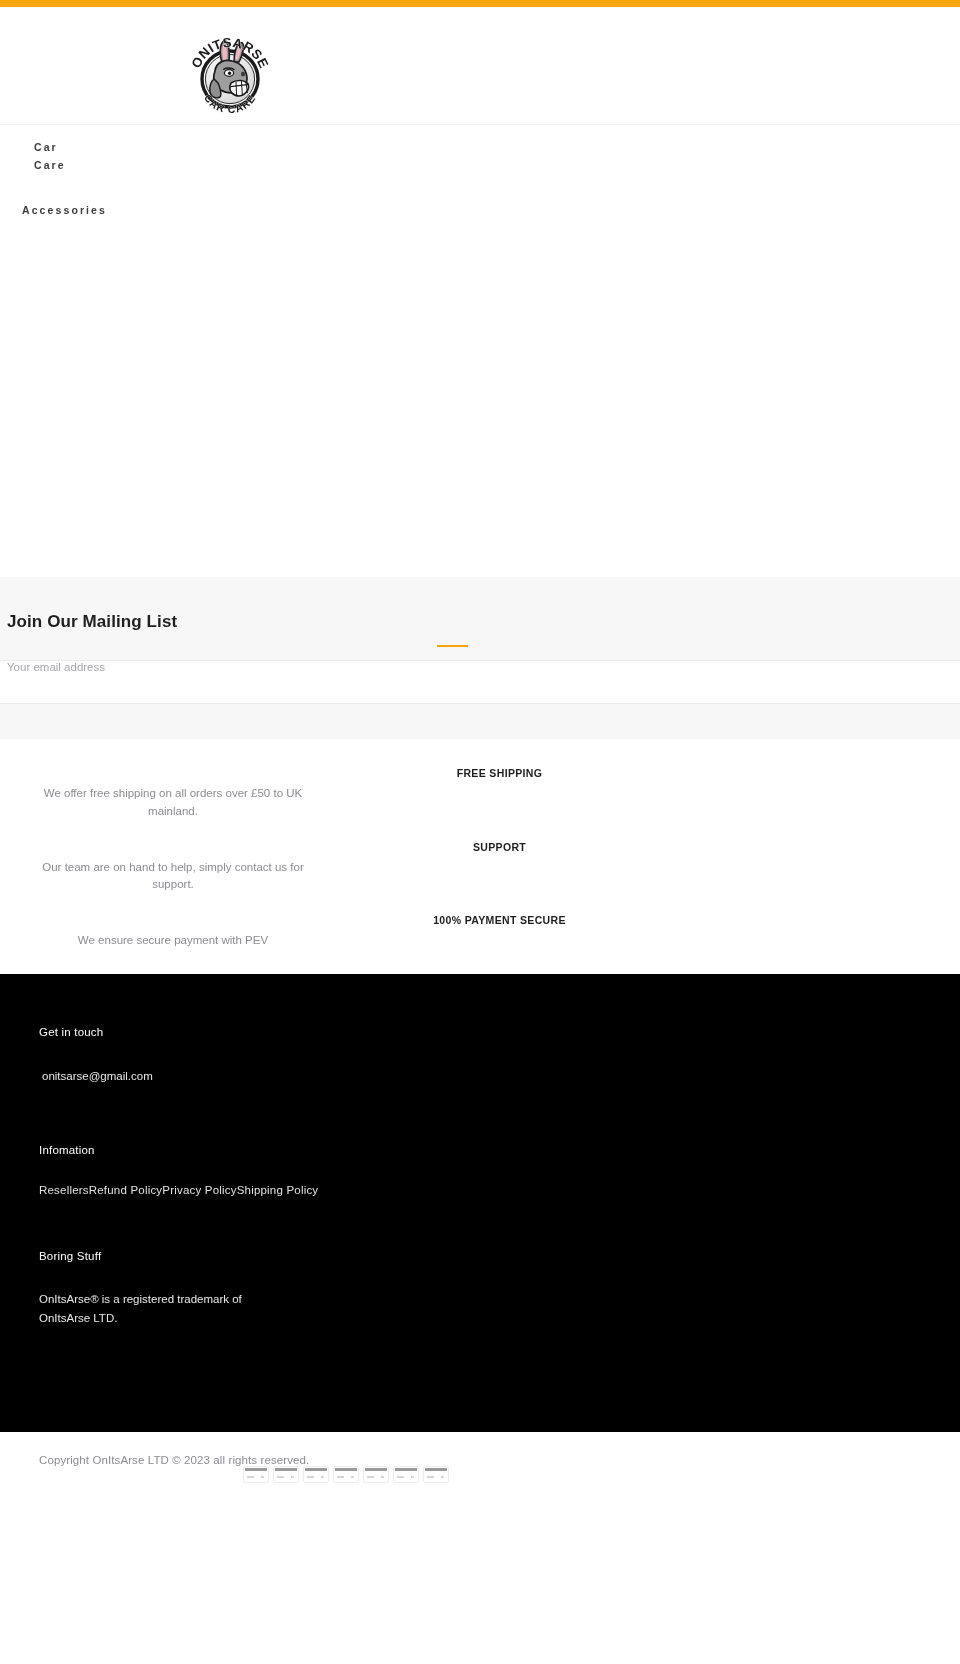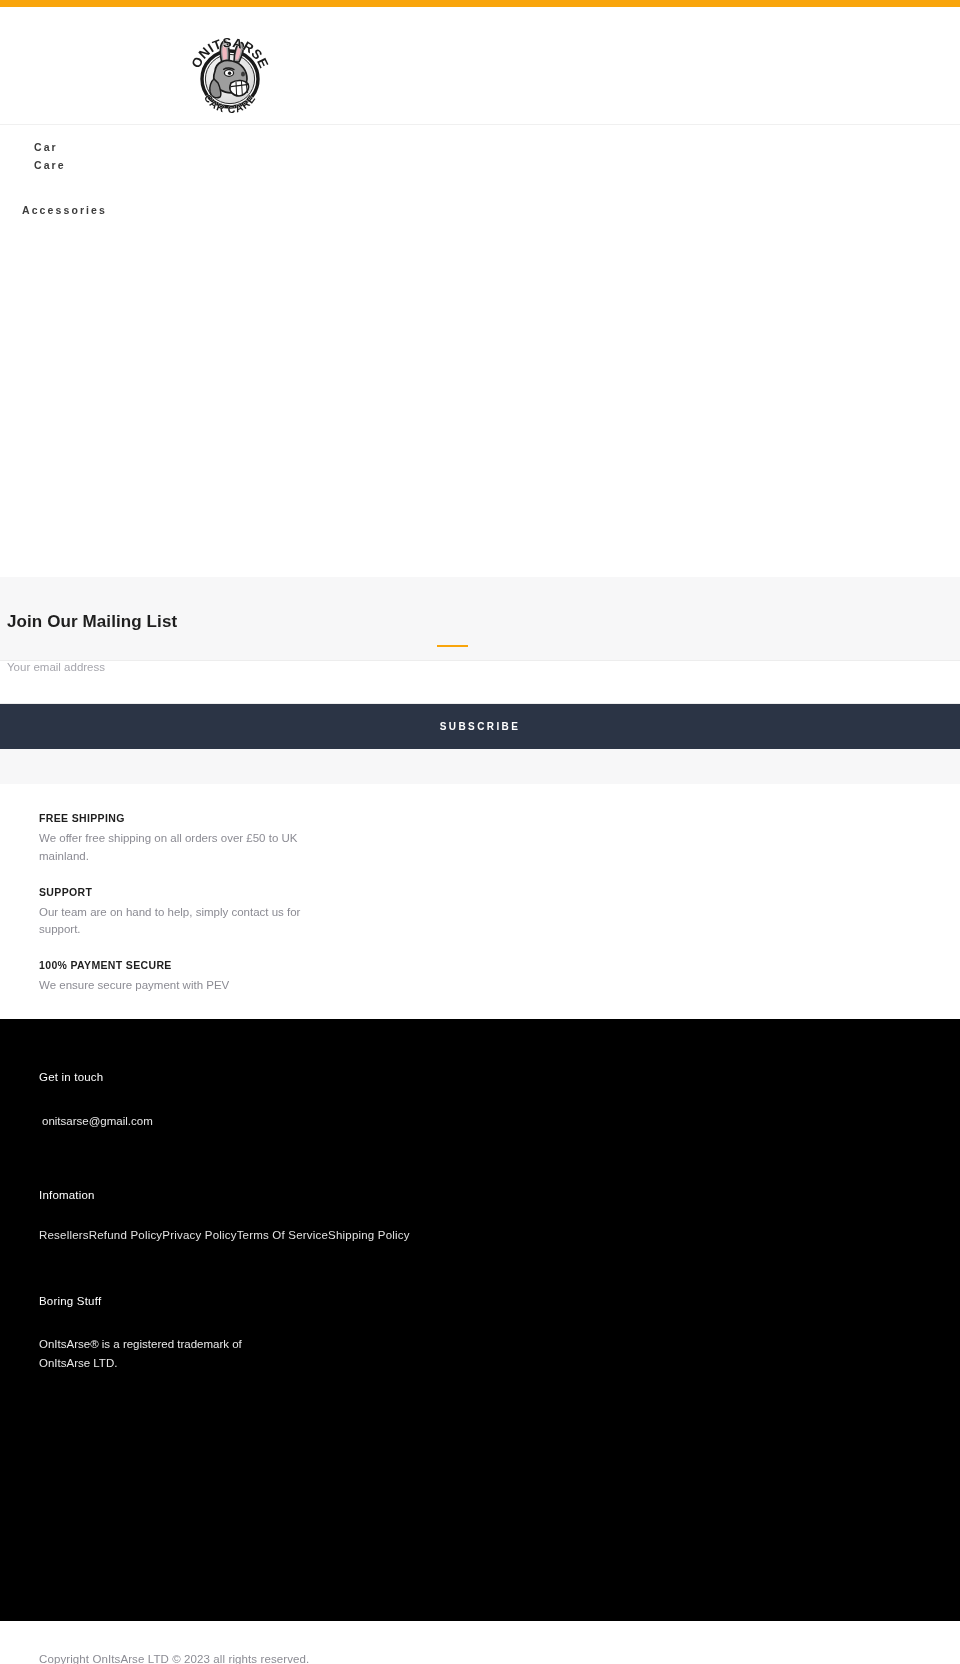--- a/index.html
+++ b/index.html
@@ -110,20 +110,21 @@
     display:flex;
     align-items:center;
     justify-content:center;
   }
   .mail-tail { height:35px; background:#f7f7f8; }
 
   
   .features {
     background:#ffffff;
     padding:28px 0 24px 39px;
+    text-align:center;
   }
   .feature { margin-bottom:20px; }
   .feature:last-child { margin-bottom:0; }
   .feature-title {
     font-size:10.5px;
     font-weight:700;
     color:#1e1e1e;
     letter-spacing:.35px;
     margin-bottom:6px;
   }
@@ -131,21 +132,21 @@
     font-size:11.5px;
     color:#8b8b93;
     line-height:1.55;
     max-width:268px;
   }
 
   
   .footer {
     background:#000000;
     padding:52px 0 0 39px;
-    height:602px;
+    height:458px;
   }
   .f-heading {
     font-size:11.5px;
     color:#ffffff;
     margin-bottom:28px;
     letter-spacing:.2px;
   }
   .f-email {
     font-size:11.5px;
     color:#e8e8e8;
@@ -170,21 +171,20 @@
     line-height:1.62;
     max-width:210px;
   }
 
   
   .copyright {
     background:#ffffff;
     height:104px;
     padding:22px 0 0 39px;
     position:relative;
-    margin-top:10px;
   }
   .copy-text {
     font-size:11.5px;
     color:#8b8b93;
     letter-spacing:.1px;
   }
   .pay-icons {
     position:absolute;
     left:243px; top:1533px;
     display:flex;
@@ -280,21 +280,20 @@
     <a class="nav-item accessories" href="#">Accessories</a>
   </nav>
 
   <section class="mailing">
     <h2>Join Our Mailing List</h2>
     <div class="mail-divider"></div>
   </section>
   <div class="email-field">
     <input type="email" placeholder="Your email address" style="">
   </div>
-  <button class="subscribe-btn">SUBSCRIBE</button>
   <div class="mail-tail"></div>
 
   <section class="features">
     <div class="feature">
       <div class="feature-title">FREE SHIPPING</div>
       <div class="feature-text">We offer free shipping on all orders over £50 to UK mainland.</div>
     </div>
     <div class="feature">
       <div class="feature-title">SUPPORT</div>
       <div class="feature-text">Our team are on hand to help, simply contact us for support.</div>
@@ -310,21 +309,20 @@
     <div class="f-heading">Get in touch</div>
     <a class="f-email" href="#">onitsarse@gmail.com</a>
 
     <div class="f-block-gap-1"></div>
 
     <div class="f-heading">Infomation</div>
     <div class="f-links">
       <a class="f-link" href="#">Resellers</a>
       <a class="f-link" href="#">Refund Policy</a>
       <a class="f-link" href="#">Privacy Policy</a>
-      <a class="f-link" href="#">Terms Of Service</a>
       <a class="f-link" href="#">Shipping Policy</a>
     </div>
 
     <div class="f-block-gap-2"></div>
 
     <div class="f-heading">Boring Stuff</div>
     <div class="f-boring">OnItsArse® is a registered trademark of OnItsArse LTD.</div>
   </footer>
 
   <div class="copyright">

